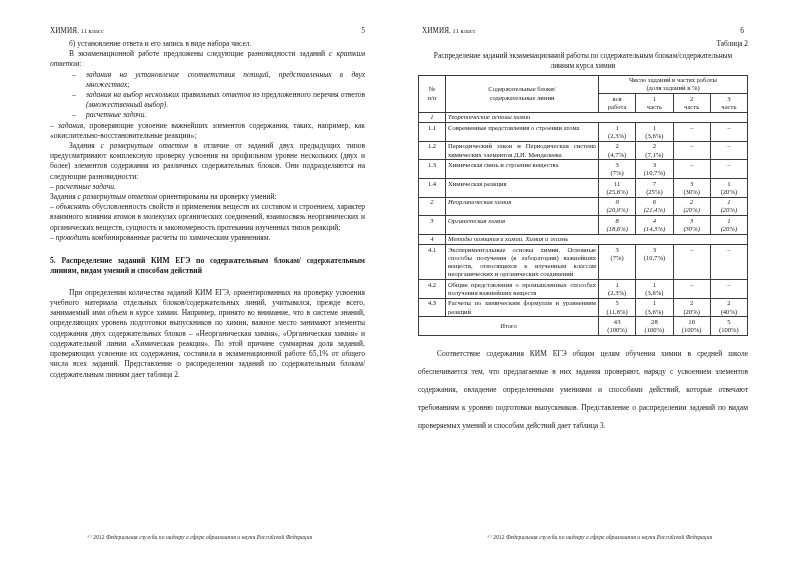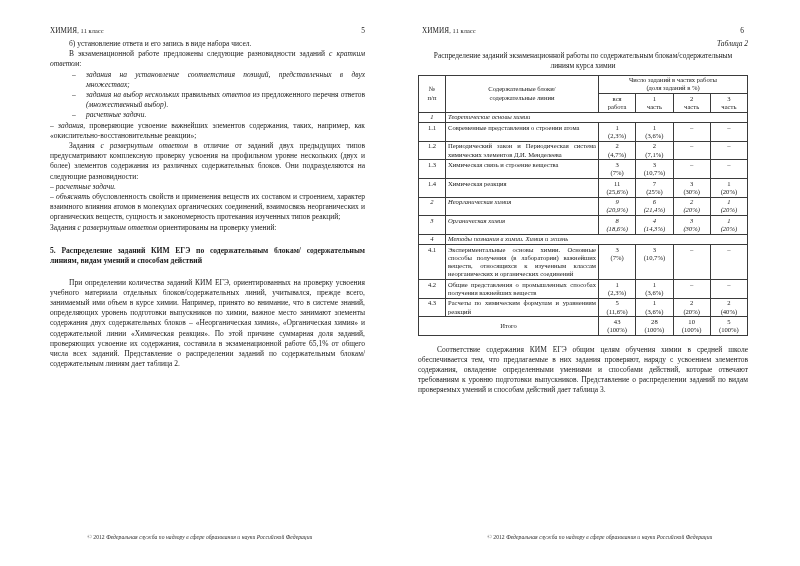--- a/index.html
+++ b/index.html
@@ -105,21 +105,20 @@
 
   
   .rp-body {
     position: absolute;
     left: 18px;
     top: 26px;
     width: 330px;
   }
   .tbl-label {
     text-align: right;
-    font-style: italic;
     font-size: 7.4px;
     margin-top: 1px;
   }
   .tbl-title {
     text-align: center;
     font-size: 7.4px;
     line-height: 9.8px;
     margin: 3px 6px 4px 6px;
   }
   table.dist {
@@ -149,21 +148,21 @@
     font-style: italic;
     font-weight: bold;
   }
   .blockrow td.c-num { text-align: center; }
   .totrow td { text-align: center; }
   .totrow .tot-label { text-align: center; vertical-align: middle; }
   .pct { display: block; }
   p.after-tbl {
     margin: 9px 0 0 0;
     font-size: 7.5px;
-    line-height: 10px;
+    line-height: 18px;
     text-align: justify;
     text-indent: 19px;
   }
   .rp-pad { padding: 0 4px; }
 </style>
 </head>
 <body>
 
 <div class="spread">
   <div class="gutter"></div>
@@ -182,22 +181,23 @@
 
         <p class="tx dashitem"><span class="dash">–</span><span class="it">задания на установление соответствия позиций, представленных в двух множествах;</span></p>
         <p class="tx dashitem"><span class="dash">–</span><span class="it">задания на выбор нескольких</span><span> правильных </span><span class="it">ответов</span><span> из предложенного перечня ответов </span><span class="it">(множественный выбор)</span><span>.</span></p>
         <p class="tx dashitem"><span class="dash">–</span><span class="it">расчетные задачи.</span></p>
 
         <p class="tx dashsmall"><span>– </span><span class="it">задания</span><span>, проверяющие усвоение важнейших элементов содержания, таких, например, как «окислительно-восстановительные реакции»;</span></p>
 
         <p class="tx"><span>Задания </span><span class="it">с развернутым ответом</span><span> в отличие от заданий двух предыдущих типов предусматривают комплексную проверку усвоения на профильном уровне нескольких (двух и более) элементов содержания из различных содержательных блоков. Они подразделяются на следующие разновидности:</span></p>
         <p class="tx dashsmall it">– расчетные задачи.</p>
 
+        <p class="tx dashsmall"><span>Задания </span><span class="it">с развернутым ответом</span><span> ориентированы на проверку умений:</span></p>
         <p class="tx dashsmall"><span>– </span><span class="it">объяснять</span><span> обусловленность свойств и применения веществ их составом и строением, характер взаимного влияния атомов в молекулах органических соединений, взаимосвязь неорганических и органических веществ, сущность и закономерность протекания изученных типов реакций;</span></p>
-        <p class="tx dashsmall"><span>Задания </span><span class="it">с развернутым ответом</span><span> ориентированы на проверку умений:</span></p>
+        <p class="tx dashsmall"><span>– </span><span class="it">проводить</span><span> комбинированные расчеты по химическим уравнениям.</span></p>
 
         <h2 class="sect">5. Распределение заданий КИМ ЕГЭ по содержательным блокам/ содержательным линиям, видам умений и способам действий</h2>
 
         <div class="gap-m"></div>
         <p class="tx">При определении количества заданий КИМ ЕГЭ, ориентированных на проверку усвоения   учебного материала отдельных блоков/содержательных линий, учитывался, прежде всего, занимаемый ими объем в курсе химии. Например, принято во внимание, что в системе знаний, определяющих уровень подготовки выпускников по химии, важное место занимают элементы содержания двух содержательных блоков – «Неорганическая химия», «Органическая химия» и содержательной линии «Химическая реакция». По этой причине суммарная доля заданий, проверяющих усвоение их содержания, составила в экзаменационной работе 65,1% от общего числа всех заданий. Представление о распределении заданий по содержательным блокам/ содержательным линиям дает таблица 2.</p>
       </div>
 
       <div class="footer">
         <span>© 2012  </span><span class="fit">Федеральная служба по надзору в сфере образования и науки Российской Федерации</span>
       </div>

